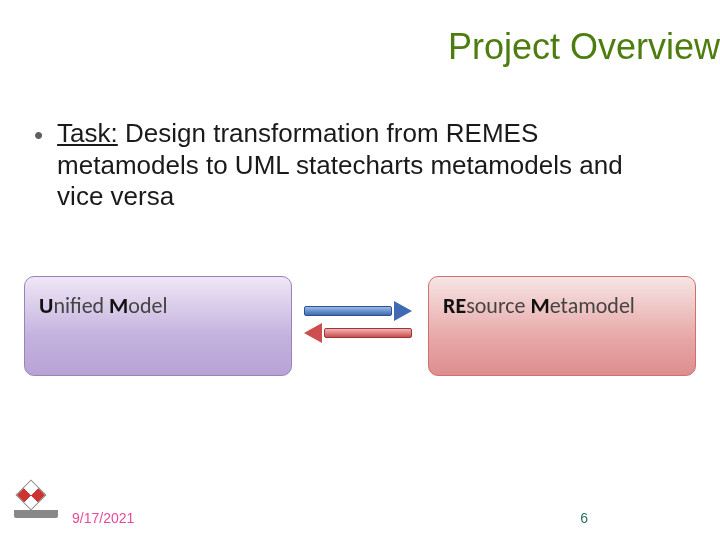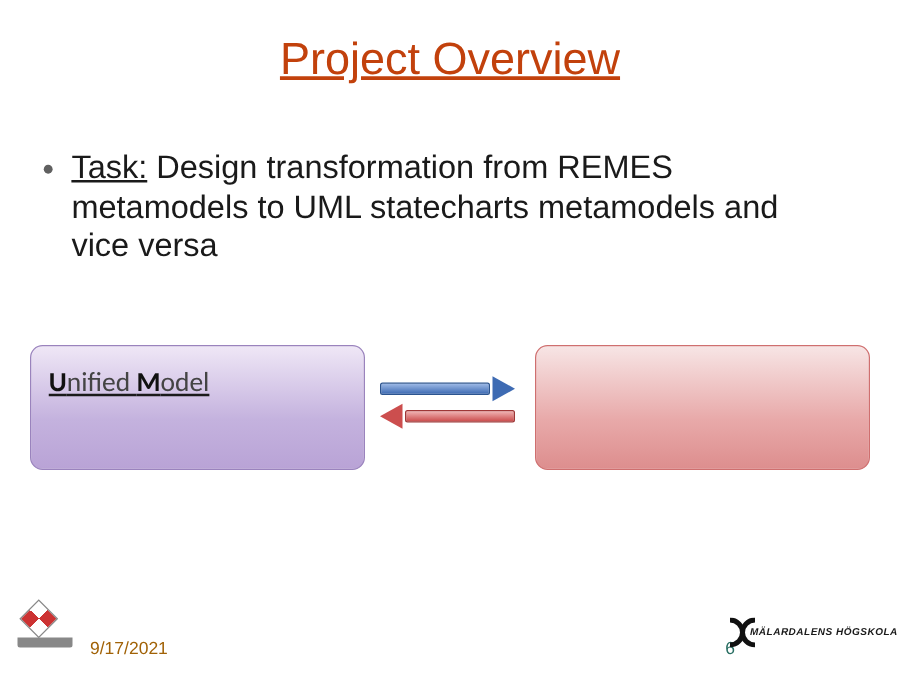--- a/index.html
+++ b/index.html
@@ -1,39 +1,39 @@
 <!DOCTYPE html>
 <html><head>
 <meta charset="utf-8">
 <style>
   * { box-sizing: border-box; margin: 0; padding: 0; }
   html, body { width: 720px; height: 540px; font-family: Arial, Helvetica, sans-serif; background: #fff; }
   .slide { position: relative; width: 720px; height: 540px; background: #fff; overflow: hidden; }
-  .title { position: absolute; top: 26px; left: 0; width: 720px; text-align: center; font-size: 36px; color: #c2410c; font-weight: 400; text-decoration: underline; }
+  .title { position: absolute; top: 26px; left: 0; width: 720px; text-align: right; font-size: 36px; color: #4d7c0f; font-weight: 400; }
   .body { position: absolute; top: 118px; left: 34px; width: 640px; }
   .bullet { display: flex; align-items: flex-start; font-size: 26px; color: #1a1a1a; line-height: 1.22; }
   .bullet .dot { color: #606060; margin-right: 14px; margin-top: 2px; }
   .bullet .task-label { text-decoration: underline; }
   .diagram { position: absolute; top: 276px; left: 24px; width: 672px; height: 120px; }
   .box { position: absolute; top: 0; width: 268px; height: 100px; border-radius: 10px; border: 1px solid #aaa; padding: 12px 14px; font-family: Calibri, Arial, sans-serif; font-size: 22px; line-height: 1.5; color: #1a1a1a; }
   .box.left { left: 0; background: linear-gradient(#efe7f6, #c4b2de 60%, #b9a3d6); border-color: #9a83bd; }
   .box.right { left: 404px; background: linear-gradient(#f7e5e5, #e8a9a9 60%, #dd8e8e); border-color: #cf6f6f; }
-  .box .l1, .box .l2 { white-space: nowrap; text-decoration: underline; }
+  .box .l1, .box .l2 { white-space: nowrap; }
   .u { color: #111; font-weight: 700; }
   .rest { color: #444; }
   .arrows { position: absolute; left: 280px; top: 22px; width: 112px; height: 56px; }
   .arrow { position: relative; width: 108px; height: 18px; margin: 4px 0; }
   .arrow .shaft { position: absolute; top: 4px; height: 10px; width: 88px; border-radius: 2px; }
   .arrow .head { position: absolute; top: -1px; width: 0; height: 0; border-top: 10px solid transparent; border-bottom: 10px solid transparent; }
   .arrow.blue .shaft { left: 0; background: linear-gradient(#9db9e6, #3e6bb3); border: 1px solid #2b548f; }
   .arrow.blue .head { right: 0; border-left: 18px solid #3e6bb3; }
   .arrow.red .shaft { right: 0; background: linear-gradient(#f0b4b4, #cc4e4e); border: 1px solid #9e3636; }
   .arrow.red .head { left: 0; border-right: 18px solid #cc4e4e; }
   .footer { position: absolute; left: 0; bottom: 14px; width: 720px; height: 36px; }
-  .footer .date { position: absolute; left: 72px; bottom: 0; font-size: 14px; color: #a16207; }
+  .footer .date { position: absolute; left: 72px; bottom: 0; font-size: 14px; color: #ec4899; }
   .footer .page { position: absolute; right: 132px; bottom: 0; font-size: 14px; color: #2a6f63; }
   .logo-left { position: absolute; left: 14px; bottom: 8px; width: 44px; height: 34px; }
   .logo-left .diamond { position: absolute; left: 6px; top: 0; width: 22px; height: 22px; transform: rotate(45deg); background: conic-gradient(#c33 0 25%, #fff 0 50%, #c33 0 75%, #fff 0); border: 1px solid #888; }
   .logo-left .bar { position: absolute; left: 0; bottom: 0; width: 44px; height: 8px; background: #888; border-radius: 0 0 2px 2px; }
   .logo-right { position: absolute; right: 16px; bottom: 6px; width: 110px; height: 30px; display: flex; align-items: center; }
   .logo-right .mark { width: 26px; height: 22px; position: relative; }
   .logo-right .mark::before, .logo-right .mark::after { content: ""; position: absolute; width: 16px; height: 16px; border: 4px solid #111; border-radius: 50%; }
   .logo-right .mark::before { left: -2px; top: 0; clip-path: inset(0 50% 0 0); }
   .logo-right .mark::after { right: -2px; top: 0; clip-path: inset(0 0 0 50%); }
   .logo-right .text { margin-left: 6px; font-size: 8px; letter-spacing: 0.4px; font-weight: 700; color: #1a1a1a; font-style: italic; white-space: nowrap; }
@@ -66,29 +66,28 @@
         <div class="shaft"></div>
           <div class="head"></div>
       </div>
       <div class="arrow red">
         <div class="shaft"></div>
           <div class="head"></div>
       </div>
     </div>
 
     <div class="box right">
+      <div class="l1">
+        <span class="u">RE</span><span class="rest">source </span><span class="u">M</span><span class="rest">etamodel</span>
+      </div>
     </div>
   </div>
 
   <div class="footer">
     <div class="logo-left">
       <div class="diamond"></div>
       <div class="bar"></div>
     </div>
     <div class="date">9/17/2021</div>
     <div class="page">6</div>
-    <div class="logo-right">
-      <div class="mark"></div>
-      <div class="text">MÄLARDALENS HÖGSKOLA</div>
-    </div>
   </div>
 
 </div>
 
 </body></html>

